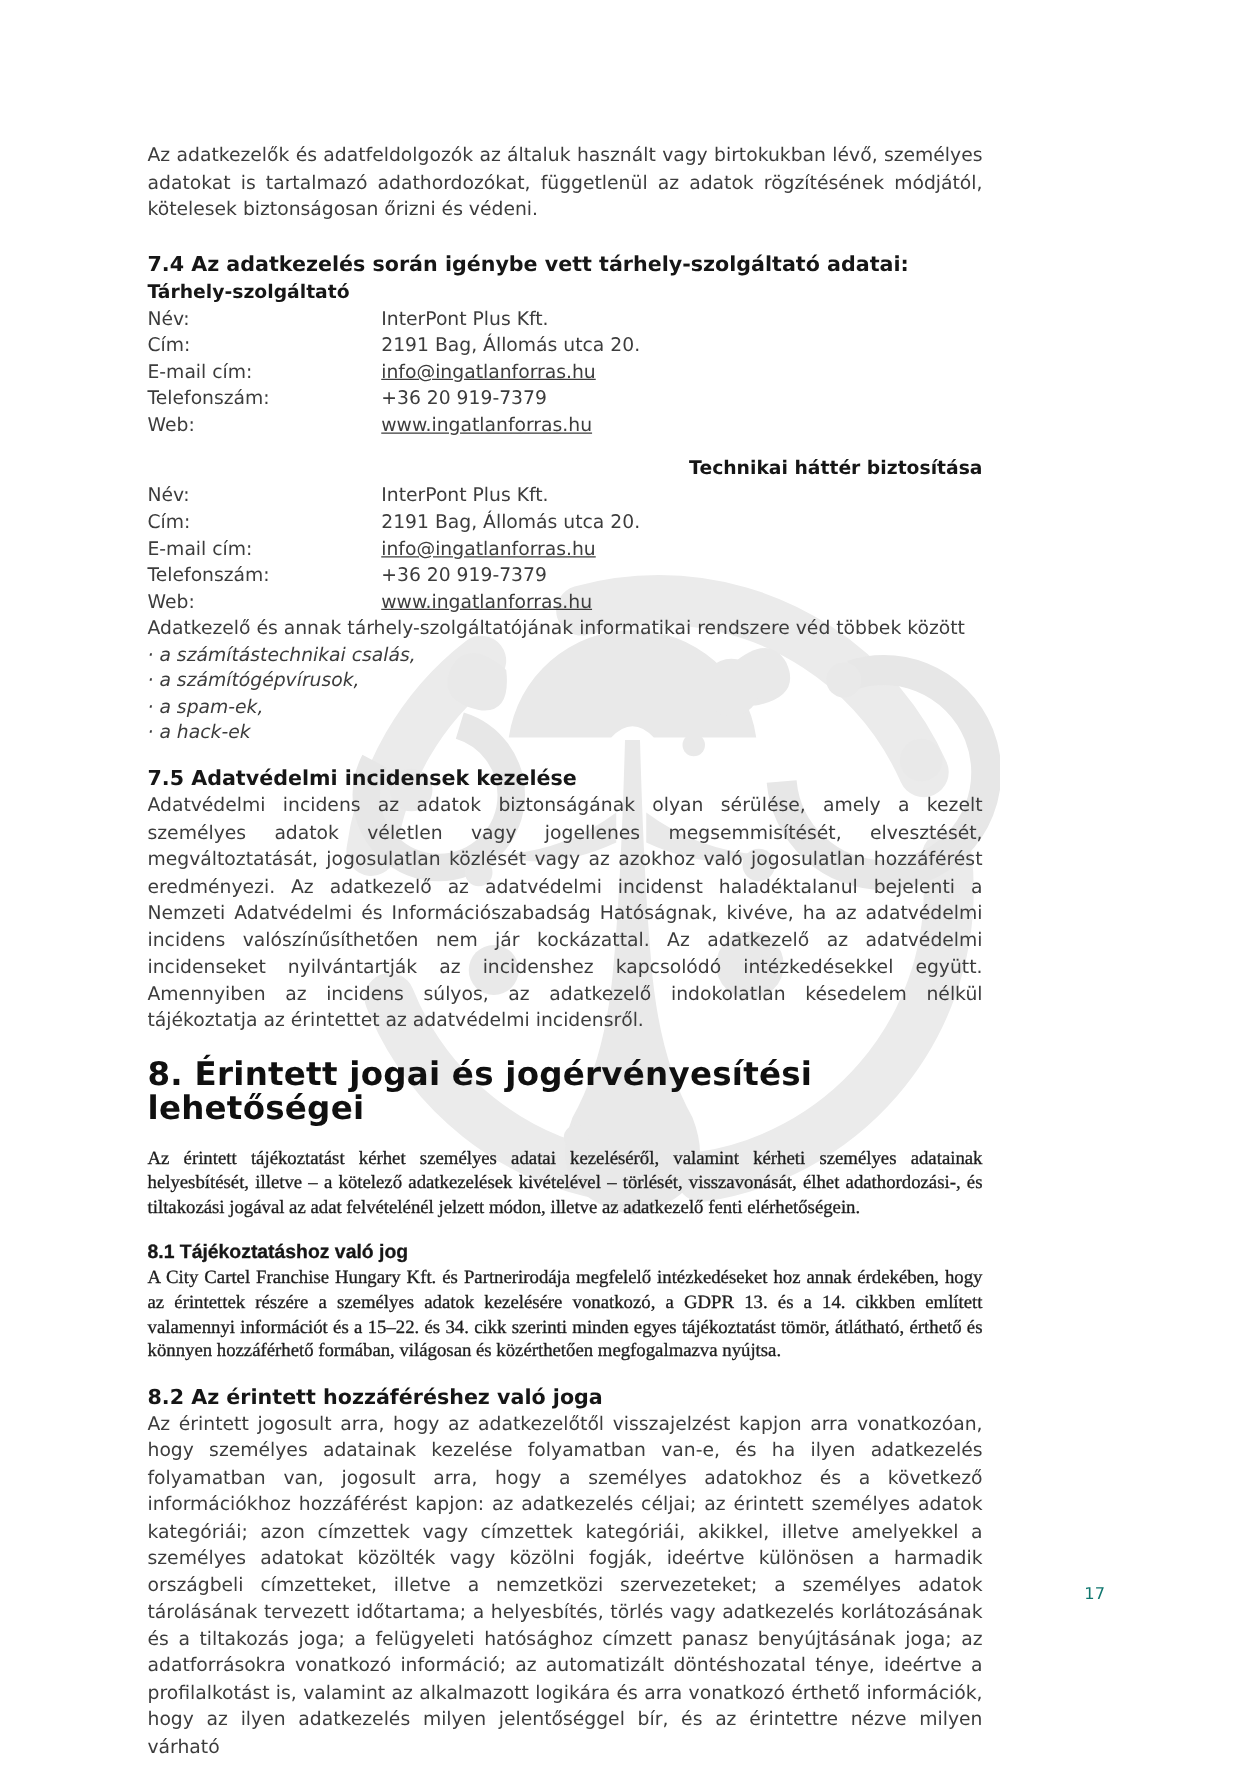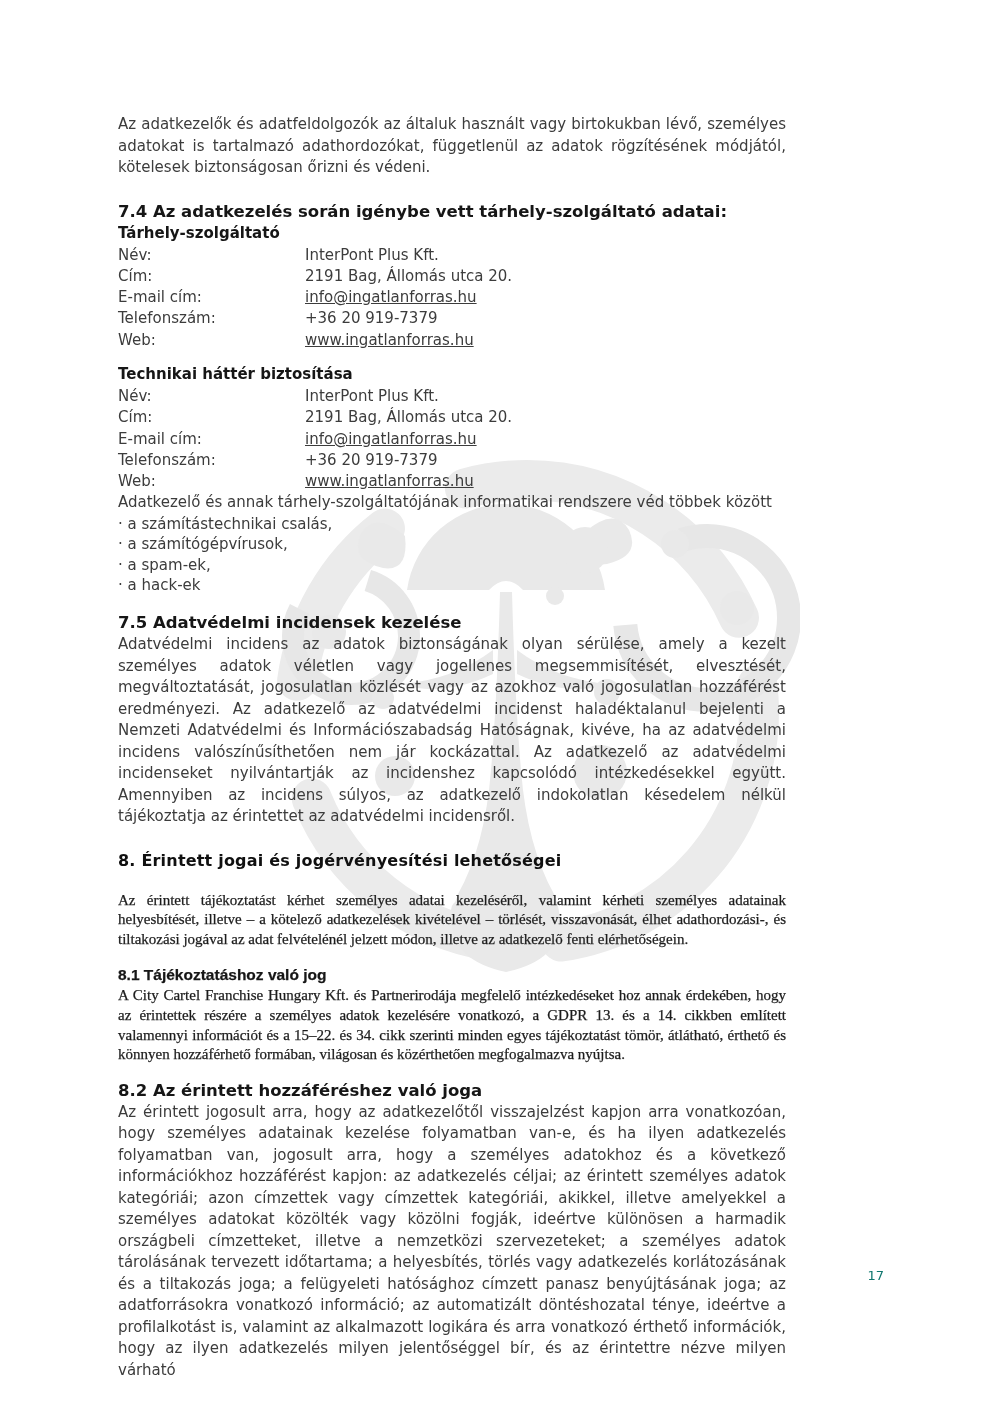--- a/index.html
+++ b/index.html
@@ -25,32 +25,32 @@
     text-align:justify;
   }
   h2.sec{
     font-size:16.5px;line-height:22px;font-weight:bold;
     color:#161616;margin:22px 0 0;
   }
   h3.sub{
     font-size:15px;line-height:21px;font-weight:bold;
     color:#161616;margin:0;
   }
-  h3.sub.gap{margin-top:13px;}
+  h3.sub.gap{margin-top:13px;text-align:right;}
   .kv{margin:1px 0 0;}
   .row{display:flex;font-size:15px;line-height:21.3px;}
   .k{width:187px;flex:none;}
   .v{white-space:nowrap;}
   a.link{color:inherit;text-decoration:underline;cursor:pointer;}
   .sec-intro{margin-top:14px;}
-  .bullets{margin:0;}
+  .bullets{margin:0;font-style:italic;}
   .bullets .bi{font-size:15px;line-height:20.3px;}
   h2.sec75{margin-top:17px;}
   h1.big{
-    font-size:16px;line-height:27px;font-weight:bold;
+    font-size:26px;line-height:27px;font-weight:bold;
     color:#101010;margin:19px 0 0;letter-spacing:0.2px;
   }
   .cond{
     font-family:"Liberation Sans",sans-serif;
     color:#1d1d1d;
     -webkit-text-stroke:0.25px #1d1d1d;
     line-height:19.6px;
   }
   p.cond{margin-top:17px;font-size:15px;text-align:justify;font-family:Liberation Serif, serif;}
   h3.cond{margin-top:16px;font-size:15.5px;line-height:20px;}

